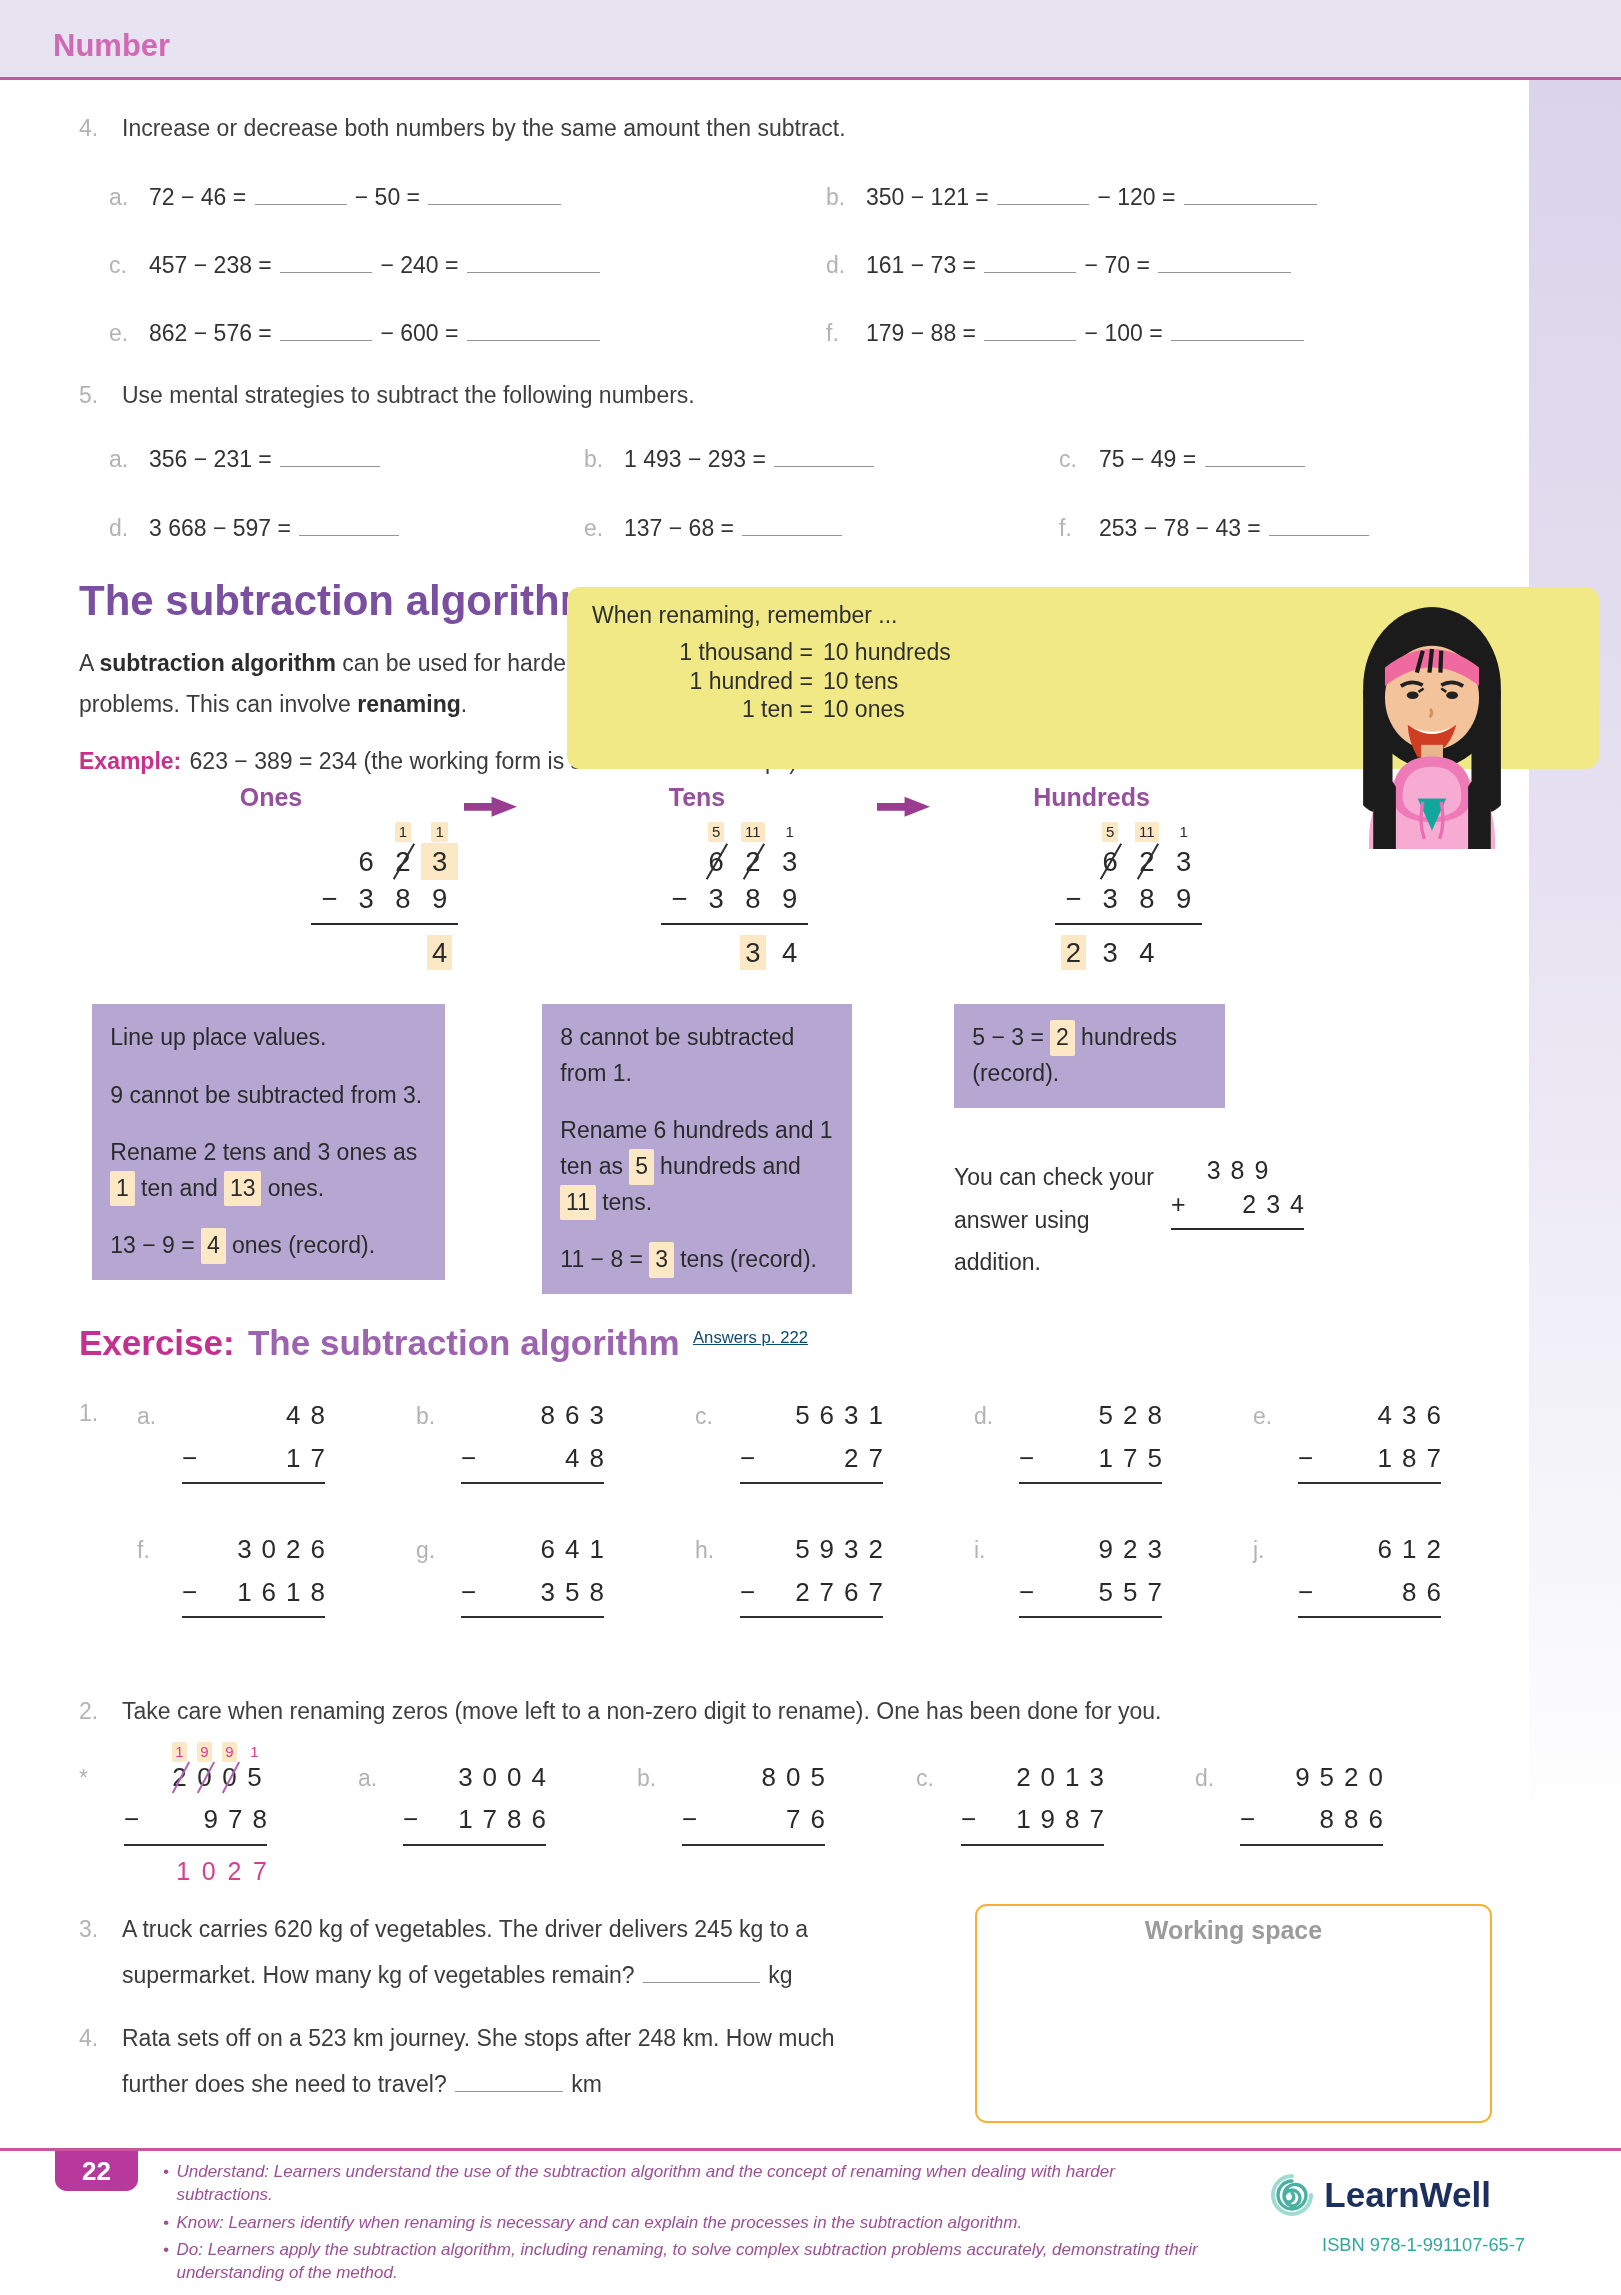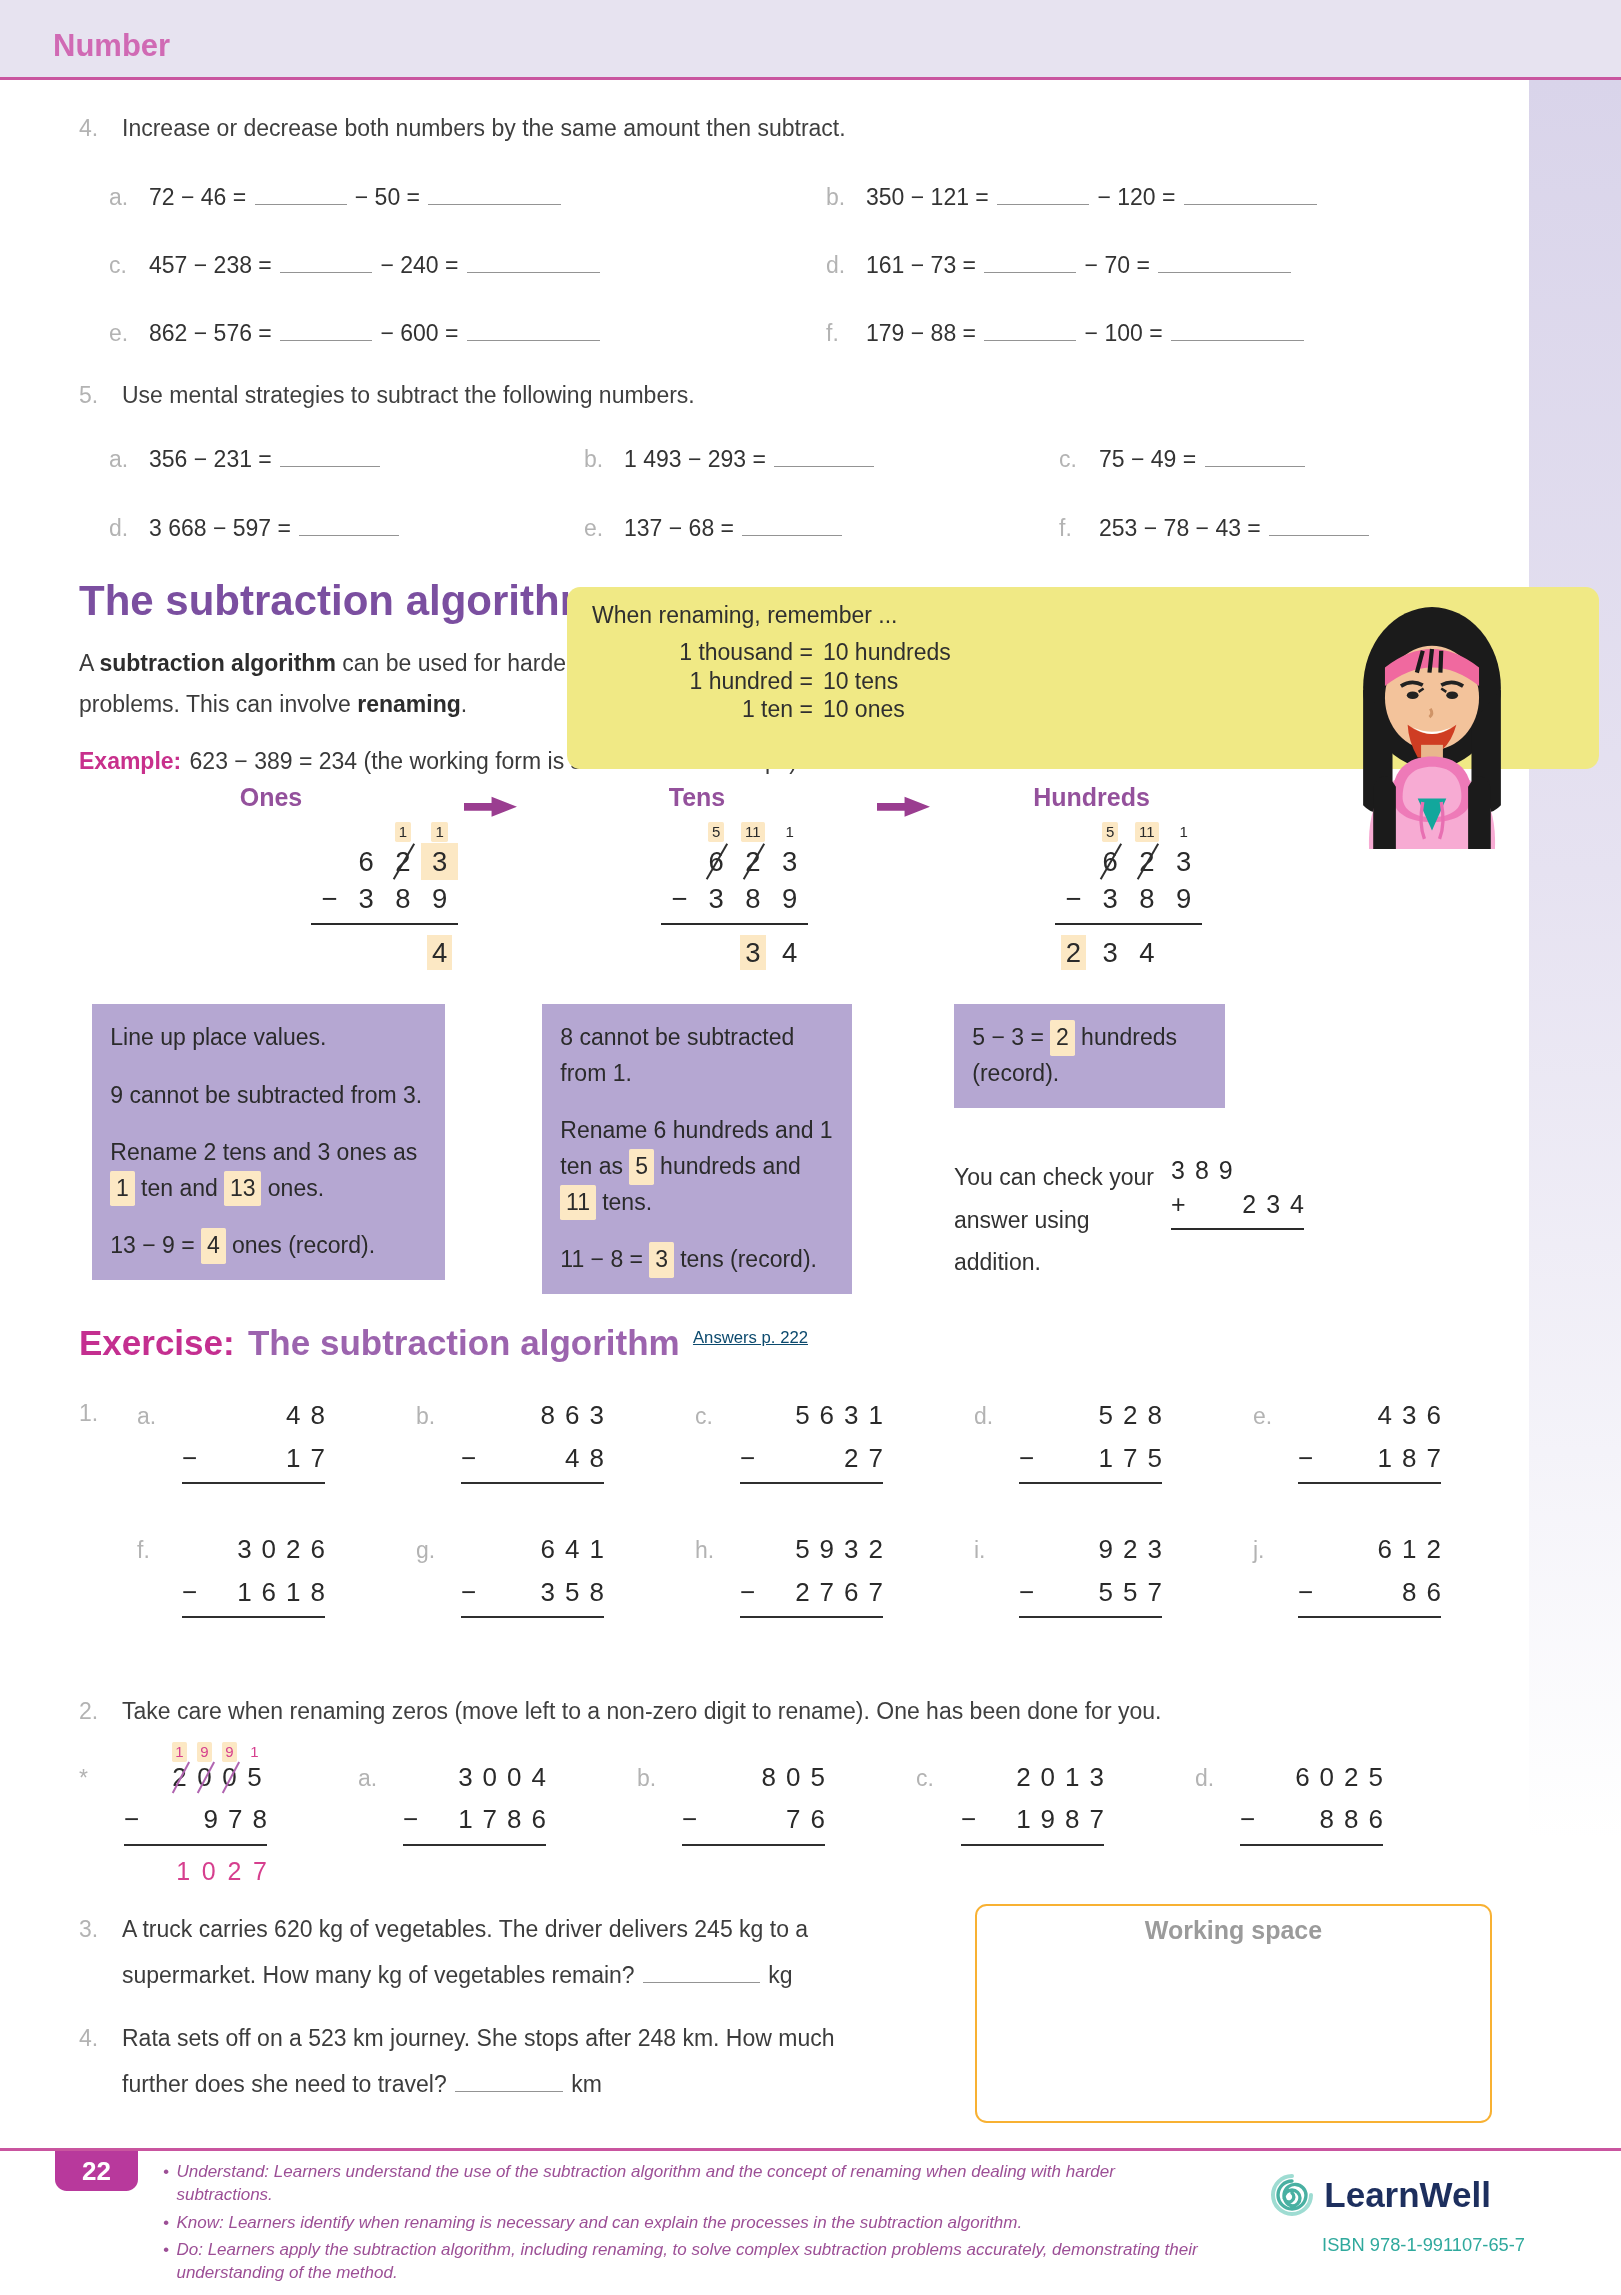--- a/index.html
+++ b/index.html
@@ -57,21 +57,21 @@
           clip-path:polygon(0 32%,52% 32%,52% 4%,100% 50%,52% 96%,52% 68%,0 68%);}
 
   
   .pbox{background:#b5a7d2;padding:16.7px 18.3px;font-size:23px;line-height:1.55;color:#2b2b2b;}
   .pbox p{margin:0 0 21.7px 0;}
   .pbox p:last-child{margin-bottom:0;}
   .chip2{background:#fce8c4;padding:0 5.8px;font-style:normal;display:inline-block;border-radius:1.7px;}
   .checkrow{display:flex;margin-top:48px;}
   .checktext{width:200px;font-size:23px;line-height:1.85;color:#333;}
   .addblk{margin-left:auto;width:133px;font-size:25px;color:#2a2a2a;}
-  .addtop{text-align:left;}
+  .addtop{text-align:center;}
   .addbot{display:flex;justify-content:space-between;align-items:baseline;margin-top:5px;}
   .ls{letter-spacing:10px;margin-right:-10px;white-space:nowrap;}
   .addline{border-top:2.5px solid #2a2a2a;margin-top:8.3px;}
 
   
   .exh{display:flex;align-items:baseline;gap:13.3px;}
   .exh-label{font-size:35px;font-weight:bold;color:#c42f90;}
   .exh-title{font-size:35px;font-weight:bold;color:#9c64ae;}
   .answers-link{font-size:16.7px;color:#0c4a6e;text-decoration:underline;position:relative;top:-11.7px;}
 
@@ -575,21 +575,21 @@
               <span>−</span>
               <span class="ls">1987</span>
             </div>
             <div class="prule"></div>
           </div>
         </div>
       <div class="prob">
           <span class="plbl" style="padding-top:28px;">d.</span>
           <div class="pblk">
             <div class="qcarry"></div>
-            <div class="ptop"><span class="ls">6025</span></div>
+            <div class="ptop"><span class="ls">9520</span></div>
             <div class="pbot">
               <span>−</span>
               <span class="ls">886</span>
             </div>
             <div class="prule"></div>
           </div>
         </div>
     </div>
   </div>
 

